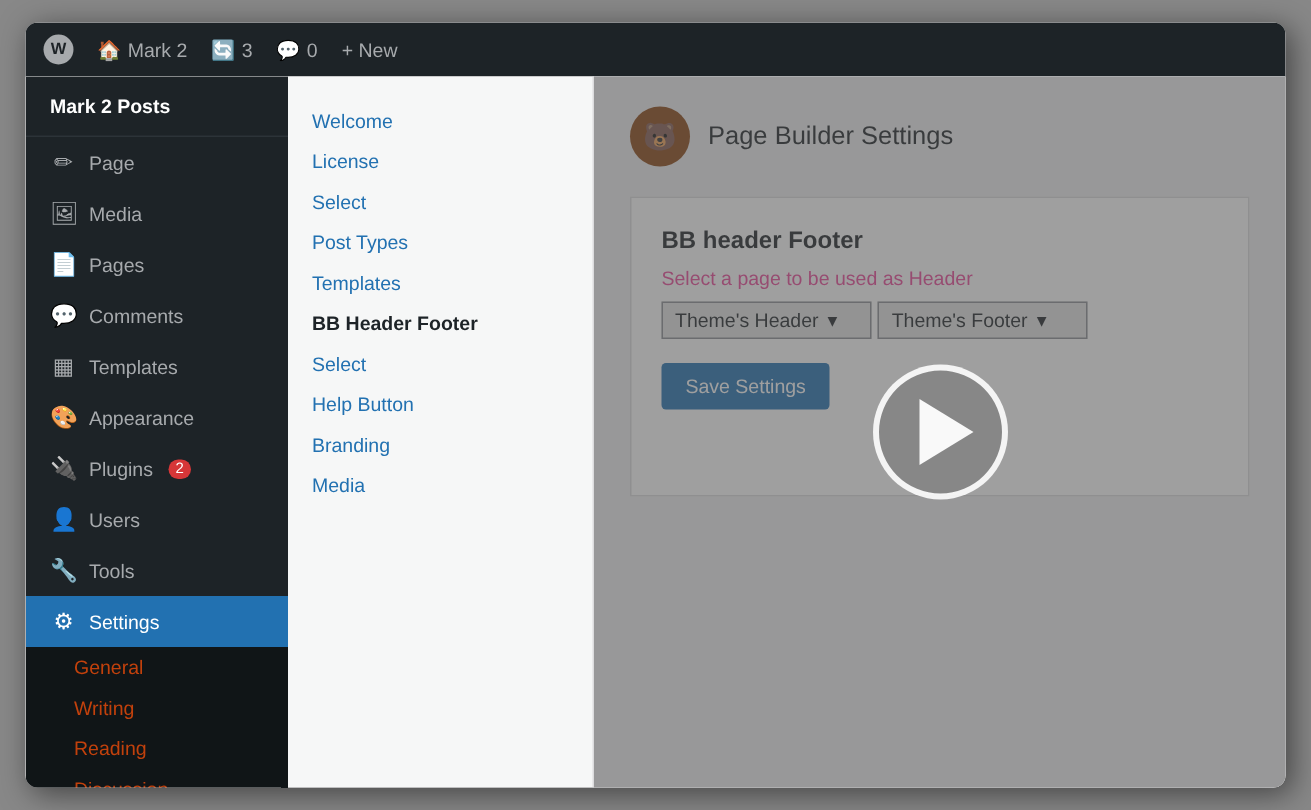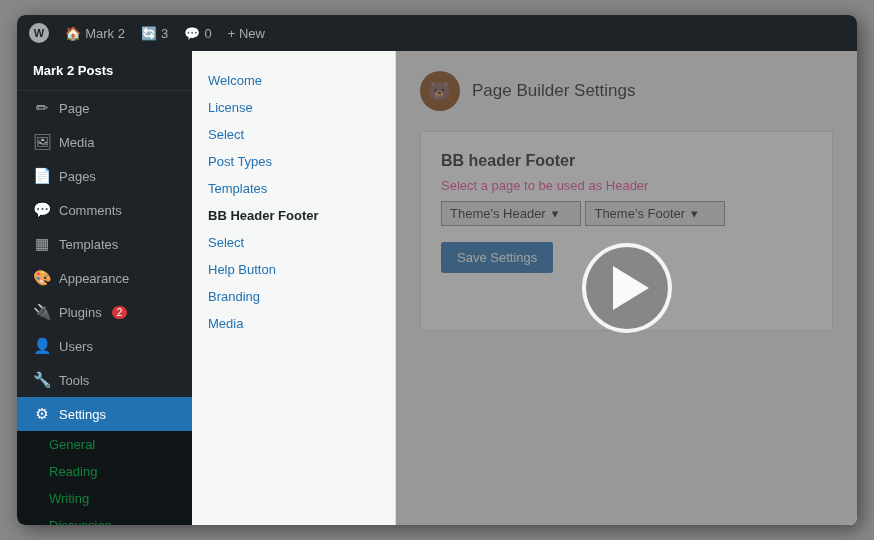--- a/index.html
+++ b/index.html
@@ -96,21 +96,21 @@
       color: #fff;
       border-radius: 10px;
       font-size: 10px;
       padding: 1px 5px;
       margin-left: 2px;
     }
     .sidebar-submenu { background: #101517; }
     .sidebar-submenu-item {
       padding: 6px 16px 6px 32px;
       cursor: pointer;
-      color: #15803d;
+      color: #c2410c;
       font-size: 13px;
     }
 
     
     .content-area {
       flex: 1;
       background: #f0f0f1;
       overflow-y: auto;
       display: flex;
     }
@@ -303,22 +303,22 @@
         <span class="icon">🔧</span>
         <span>Tools</span>
       </div>
       <div class="sidebar-item active">
         <span class="icon">⚙</span>
         <span>Settings</span>
       </div>
 
       <div class="sidebar-submenu">
         <div class="sidebar-submenu-item">General</div>
+        <div class="sidebar-submenu-item">Writing</div>
         <div class="sidebar-submenu-item">Reading</div>
-        <div class="sidebar-submenu-item">Writing</div>
         <div class="sidebar-submenu-item">Discussion</div>
 
       </div>
     </div>
 
     <div class="content-area">
 
       <div class="pb-subnav">
         <a class="pb-subnav-item">Welcome</a>
         <a class="pb-subnav-item">License</a>

